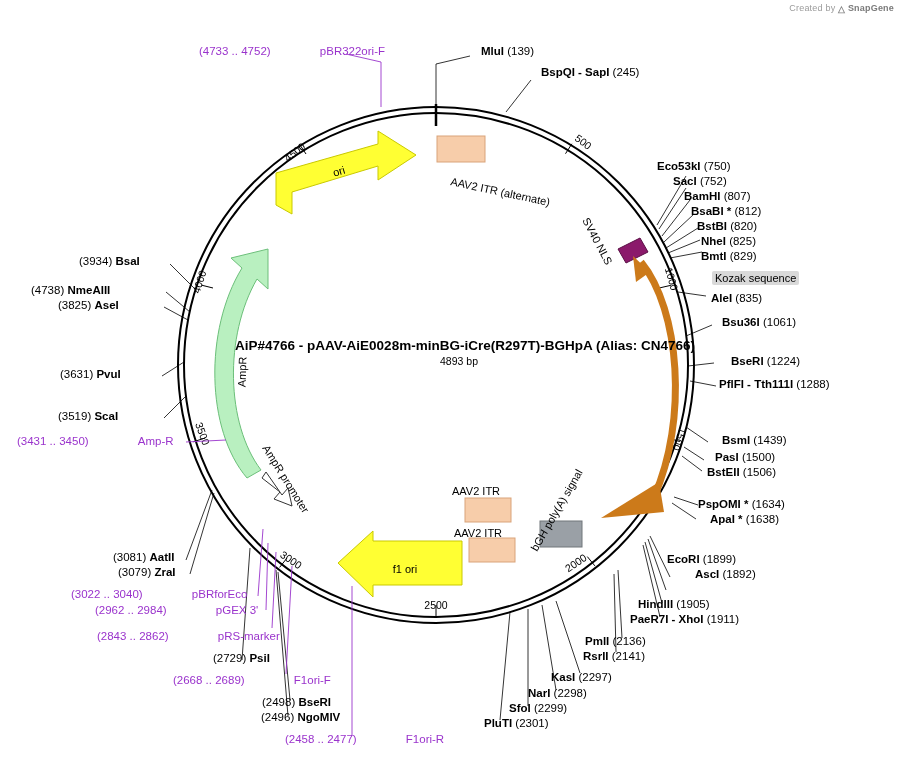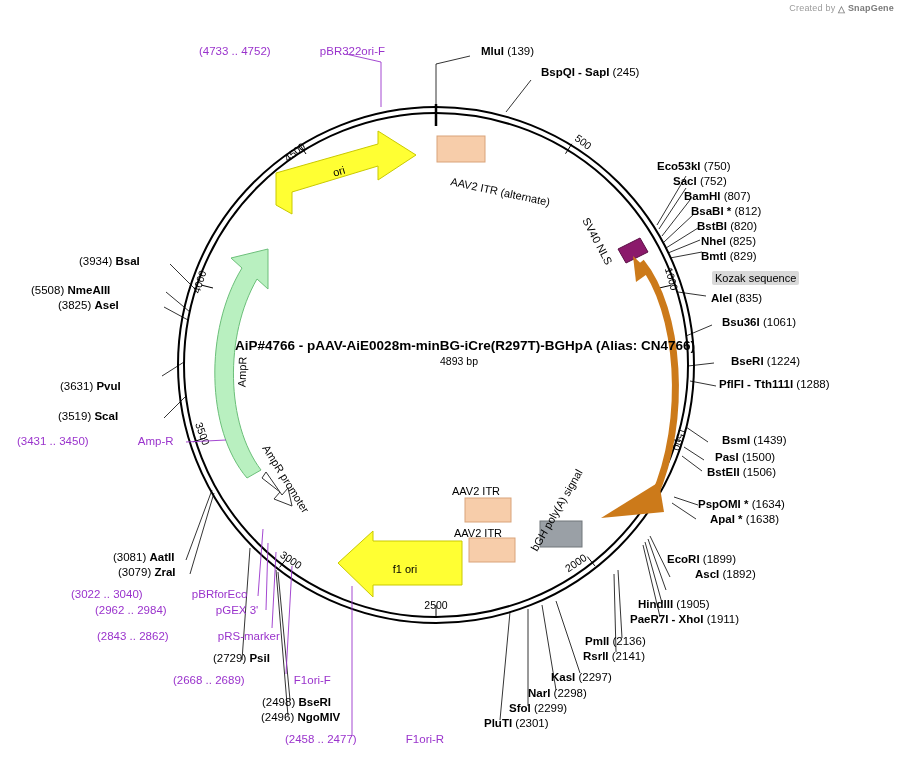--- a/index.html
+++ b/index.html
@@ -375,28 +375,28 @@
   <div class="lbl" style="left:484px; top:717px;">
     <span class="nm">PluTI</span>
     <span class="pos">(2301)</span>
   </div>
 
   <div class="lbl" style="left:79px; top:255px;">
     <span class="pos">(3934)</span>
     <span class="nm">BsaI</span>
   </div>
   <div class="lbl" style="left:31px; top:284px;">
-    <span class="pos">(5508)</span>
+    <span class="pos">(4738)</span>
     <span class="nm">NmeAIII</span>
   </div>
   <div class="lbl" style="left:58px; top:299px;">
     <span class="pos">(3825)</span>
     <span class="nm">AseI</span>
   </div>
-  <div class="lbl" style="left:60px; top:368px;margin-top:12px;">
+  <div class="lbl" style="left:60px; top:368px;">
     <span class="pos">(3631)</span>
     <span class="nm">PvuI</span>
   </div>
   <div class="lbl" style="left:58px; top:410px;">
     <span class="pos">(3519)</span>
     <span class="nm">ScaI</span>
   </div>
   <div class="lbl purple" style="left:17px; top:435px;">
     <span class="pos">(3431 .. 3450)</span>
     <span class="nm">Amp-R</span>

